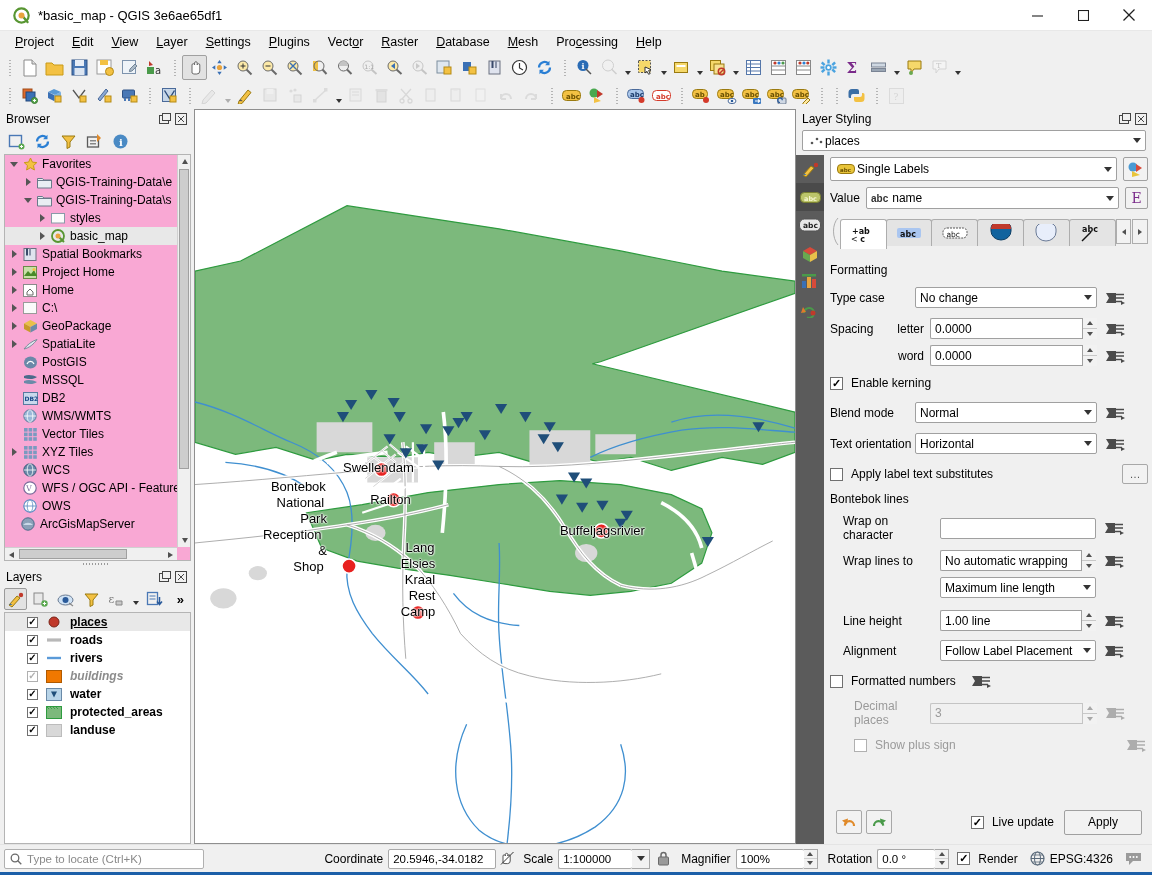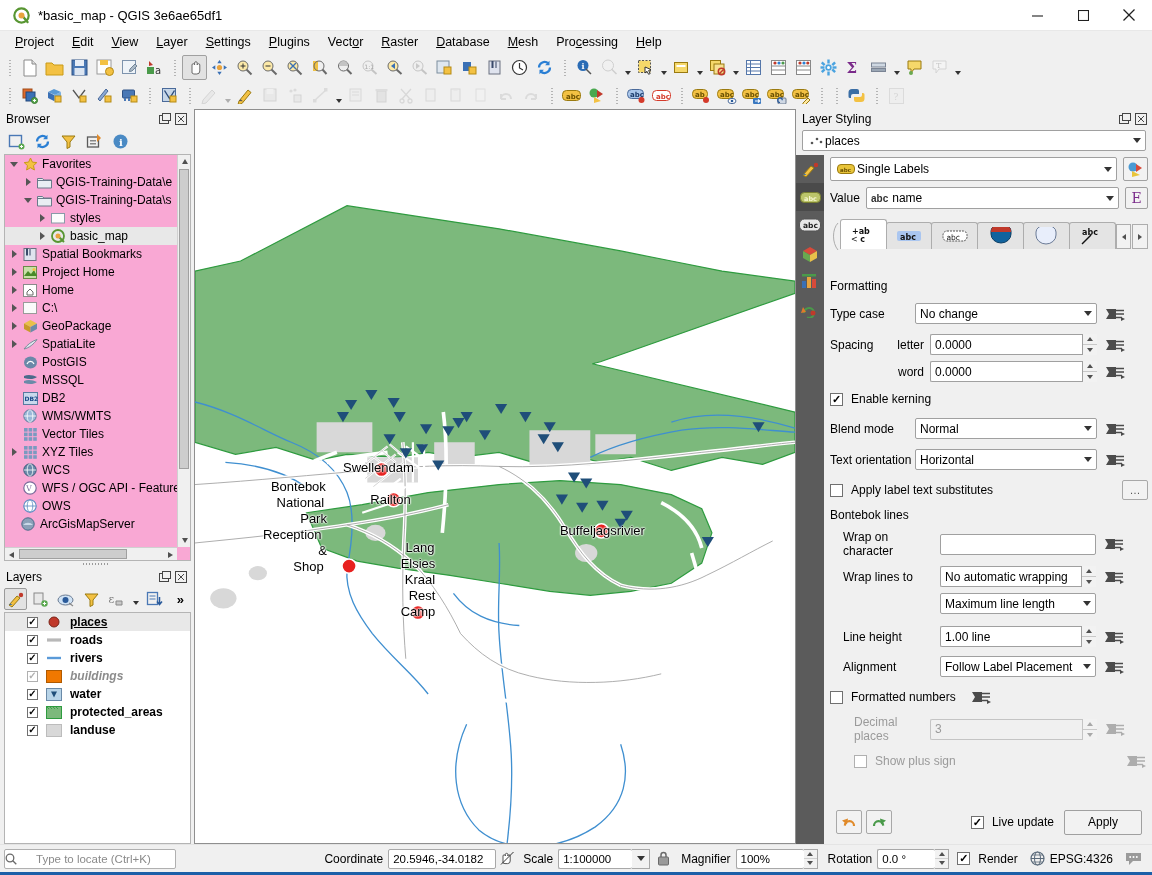--- a/index.html
+++ b/index.html
@@ -117,41 +117,41 @@
 
   .row { display:flex; align-items:center; margin-bottom:6px; }
   .lbl { font-size:12px; }
   .dd-btn { width:23px;height:20px; margin-left:7px; flex:none; display:flex;align-items:center;justify-content:center;}
   .spin { width:15px; height:21px; border-left:1px solid #a0a0a0; display:flex;flex-direction:column; flex:none;}
   .spin div { flex:1; display:flex;align-items:center;justify-content:center; background:#f2f2f2;}
   .spin div:first-child { border-bottom:1px solid #c8c8c8;}
   .txtin { height:21px; background:#fff; border:1px solid #a0a0a0; display:flex; align-items:center; font-size:12px; padding-left:4px; border-radius:2px;}
   .txtin.dis { background:#f0f0f0; color:#9a9a9a; border-color:#c4c4c4;}
 
-  .stabs { display:flex; align-items:flex-end; height:30px; margin: 4px 0 26px 0;}
+  .stabs { display:flex; height:30px; margin: 4px 0 10px 0;}
   .stab { width:48px; height:27px; background:#e4e4e4; border:1px solid #adadad; border-bottom:none;
           display:flex;align-items:center;justify-content:center; margin-right:-1px; border-radius:3px 3px 0 0;}
   .stab.on { background:#fff; height:30px; }
   .snav { width:16px;height:25px; border:1px solid #adadad; background:#f2f2f2; display:flex;align-items:center;justify-content:center; margin-left:1px;}
 
   .sectiontitle { font-size:12px; margin: 4px 0 10px 0;}
   .ckrow { display:flex; align-items:center; margin-bottom:8px; }
   .ckrow .cbx { width:13px;height:13px; }
   .ckrow .cbx.ck::after{font-size:11px;}
   .ckrow span.tx { margin-left:8px; font-size:12px;}
   .ckrow span.tx.dis { color:#9a9a9a; }
 
   .footer { height:44px; display:flex; align-items:center; padding: 0 6px 0 6px; }
   .rbtn { width:26px;height:24px; border:1px solid #a8a8a8; background:#f2f2f2; display:flex;align-items:center;justify-content:center;border-radius:2px; margin-right:4px;}
   .applybtn { width:78px;height:25px; border:1px solid #a0a0a0; background:#f2f2f2; display:flex;align-items:center;justify-content:center;font-size:12px;border-radius:2px;}
   .dotbtn { width:26px;height:20px; border:1px solid #a8a8a8; background:#f2f2f2; display:flex;align-items:center;justify-content:center;border-radius:2px;font-size:11px;color:#555;}
 
   
   .statusbar { height: 28px; background:#f0f0f0; display:flex; align-items:center; padding: 0 4px; flex:none; border-top:1px solid #e4e4e4;}
-  .locator { width:172px; height:20px; background:#fff; border:1px solid #b0b0b0; display:flex; align-items:center; border-radius:2px;gap:14px;}
+  .locator { width:200px; height:20px; background:#fff; border:1px solid #b0b0b0; display:flex; align-items:center; padding-left:5px; border-radius:2px;}
   .locator .ph { color:#8a8a8a; font-size:11.5px; margin-left:5px;}
   .sb-lbl { font-size:12px; margin: 0 5px; }
   .sb-field { height:20px; background:#fff; border:1px solid #a8a8a8; display:flex;align-items:center; padding:0 4px; font-size:11.5px; border-radius:2px;}
   .sb-spin { width:14px;height:20px;border:1px solid #a8a8a8; border-left:none; display:flex;flex-direction:column;background:#f2f2f2;}
   .sb-spin div{flex:1;display:flex;align-items:center;justify-content:center;}
   .sb-spin div:first-child{border-bottom:1px solid #d0d0d0;}
   .sb-drop { width:18px;height:20px;border:1px solid #a8a8a8;border-left:none;background:#f2f2f2;display:flex;align-items:center;justify-content:center;}
   .sb-drop::after{content:"";border-left:4px solid transparent;border-right:4px solid transparent;border-top:5px solid #333;}
 
   .bottomline { height:3px; background:#1b5fa8; flex:none;}

